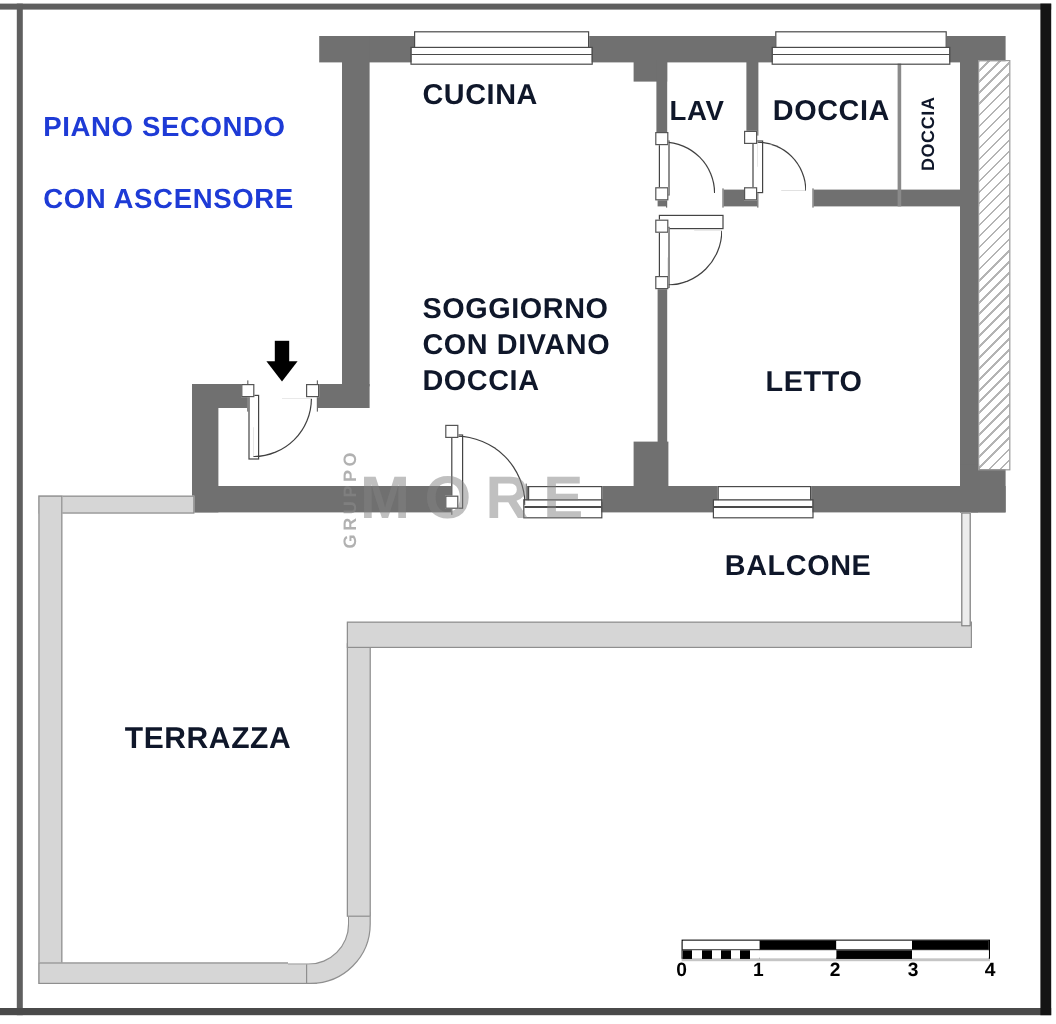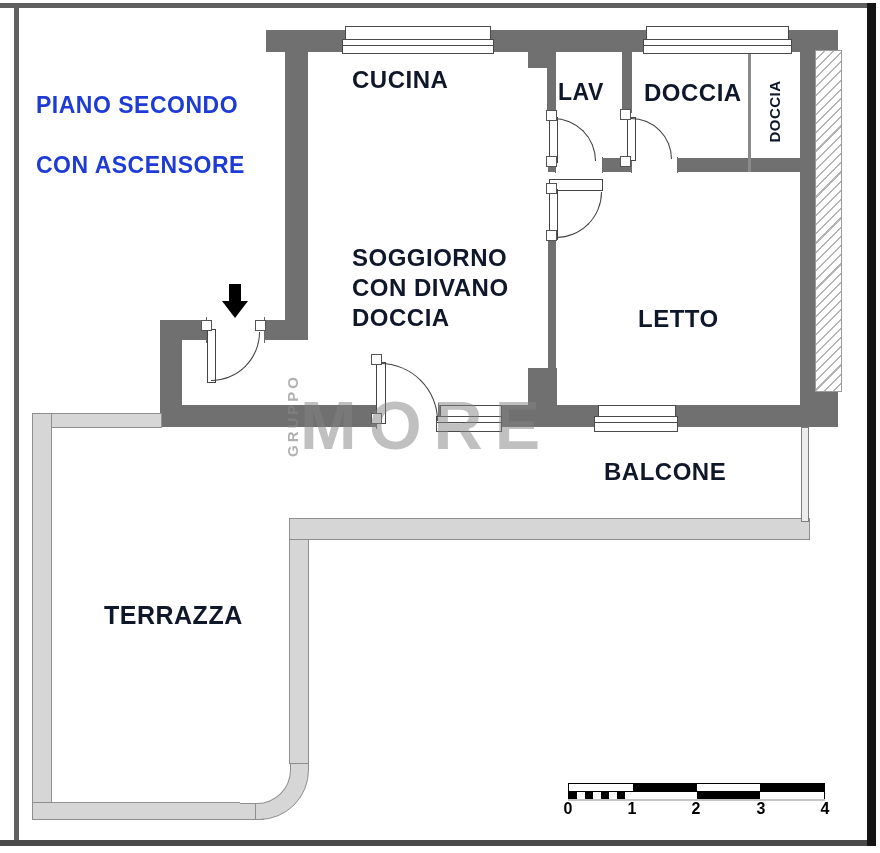--- a/index.html
+++ b/index.html
@@ -108,21 +108,21 @@
   <div class="abs" style="left:801px;top:427px;width:6px;height:93px;background:#ececec;border:1px solid #7d7d7d;"></div>
 
   <div class="abs" style="left:222px;top:284px;width:26px;height:34px;z-index:30;">
     <div style="position:absolute;left:7px;top:0;width:12px;height:18px;background:#000;"></div>
     <div style="position:absolute;left:0;top:17px;width:0;height:0;border-left:13px solid transparent;border-right:13px solid transparent;border-top:17px solid #000;"></div>
   </div>
 
   <div class="wm vtext" style="left:248px;top:405px;width:90px;height:20px;font-size:15px;letter-spacing:3px;color:rgba(135,135,135,.65);">
     <span>GRUPPO</span>
   </div>
-  <div class="wm" style="left:300px;top:386px;width:360px;font-size:68px;letter-spacing:12px;color:rgba(130,130,130,.5);">MORE</div>
+  <div class="wm" style="left:300px;top:386px;width:360px;font-size:50px;letter-spacing:12px;color:rgba(130,130,130,.5);">MORE</div>
 
   <div class="lbl" style="left:36px;top:60px;font-size:23px;line-height:30px;color:#1e3bd6;">
     <div>PIANO SECONDO</div>
     <div>CON ASCENSORE</div>
   </div>
   <div class="lbl" style="left:352px;top:66px;font-size:24px;">CUCINA</div>
   <div class="lbl" style="left:558px;top:79px;font-size:23px;">LAV</div>
   <div class="lbl" style="left:644px;top:79px;font-size:24px;">DOCCIA</div>
   <div class="lbl vtext" style="left:747px;top:78px;width:55px;height:66px;font-size:15px;">
     <span>DOCCIA</span>

